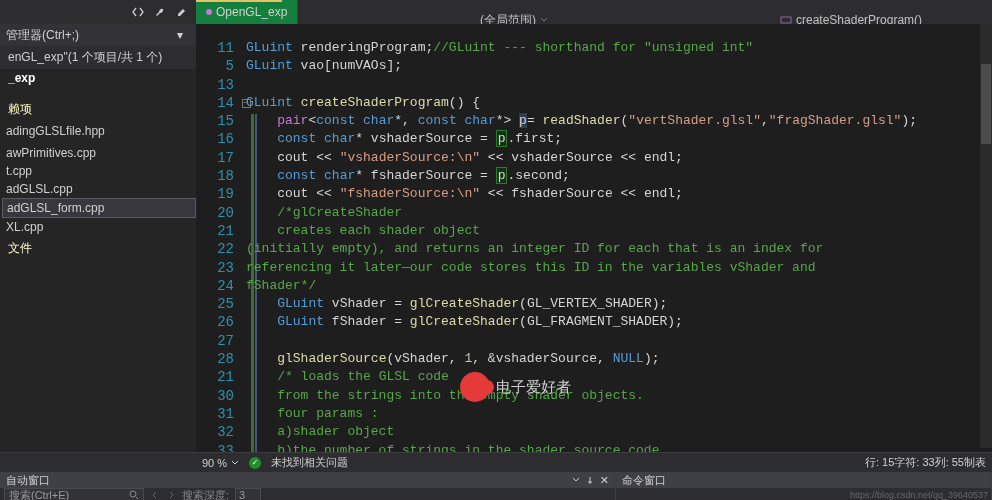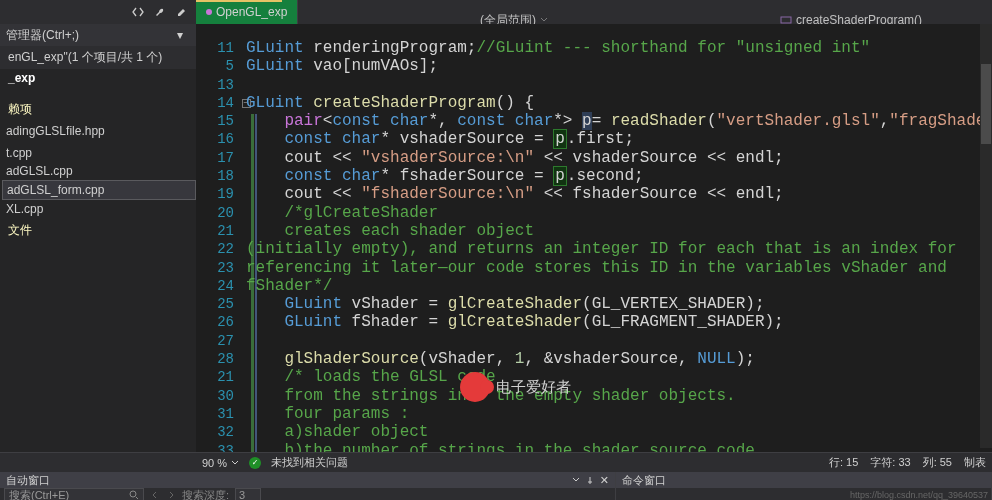--- a/index.html
+++ b/index.html
@@ -58,21 +58,21 @@
 .file-item.selected { background: #37373d; border: 1px solid #5a5a5e; }
 
 .editor-area { flex: 1; position: relative; background: #1e1e1e; overflow: hidden; }
 .gutter {
   position: absolute; left: 0; top: 15px; width: 44px;
   text-align: right; color: #2b91af; font-size: 14px; line-height: 18.3px;
 }
 .gutter div { padding-right: 6px; }
 .code {
   position: absolute; left: 50px; top: 15px; right: 0;
-  font-size: 16px; line-height: 18.3px; white-space: pre;
+  font-size: 13px; line-height: 18.3px; white-space: pre;
 }
 .code .line { height: 18.3px; }
 .k1 { color: #569cd6; } 
 .k2 { color: #c975d9; } 
 .str { color: #d69d85; }
 .cmt { color: #57a64a; }
 .fn { color: #dcdcaa; }
 .num { color: #b5cea8; }
 .id { color: #d4d4d4; }
 .hl1 { background: #2f3e56; }
@@ -84,21 +84,21 @@
 .change-bar {
   position: absolute; left: 55px; top: 90px; width: 3px; height: 350px; background: #3a6d3a;
 }
 .cb2 { position: absolute; left: 59px; top: 90px; width: 2px; height: 350px; background: #5c7bb8; opacity: .6; }
 
 .status-strip {
   height: 20px; background: #2d2d30; display: flex; align-items: center;
   padding: 0 6px; font-family: 'Segoe UI', sans-serif; font-size: 11px; color: #d0d0d0;
   gap: 10px; border-top: 1px solid #3e3e42;
 }
-.status-strip .right { margin-left: auto; display: flex; gap: 12px; }
+.status-strip .right { margin-left: auto; display: flex; }
 .zoom { display: flex; align-items: center; gap: 4px; margin-left: 196px; }
 .ok-icon { width: 12px; height: 12px; border-radius: 50%; background: #1f8f27; display: inline-flex; align-items: center; justify-content: center; color: #fff; font-size: 8px; }
 
 .panels {
   height: 30px; background: #2d2d30; display: flex; font-family: 'Microsoft YaHei', sans-serif;
 }
 .panel {
   flex: 1; display: flex; flex-direction: column; border-right: 1px solid #3e3e42;
 }
 .panel-title {
@@ -185,20 +185,21 @@
         <span class="btn-icon">▾</span>
       </span>
     </div>
     <div class="side-info">enGL_exp"(1 个项目/共 1 个)</div>
     <div class="side-bold">_exp</div>
     <div style="height:10px"></div>
     <div class="side-section">赖项</div>
     <div class="file-list">
         <div class="file-item">adingGLSLfile.hpp</div>
         <div class="file-item"></div>
+        <div class="file-item">awPrimitives.cpp</div>
         <div class="file-item">t.cpp</div>
         <div class="file-item">adGLSL.cpp</div>
         <div class="file-item selected">adGLSL_form.cpp</div>
         <div class="file-item">XL.cpp</div>
       </div>
     <div class="side-section">文件</div>
   </div>
 
   <div class="editor-area">
     <div class="gutter">

